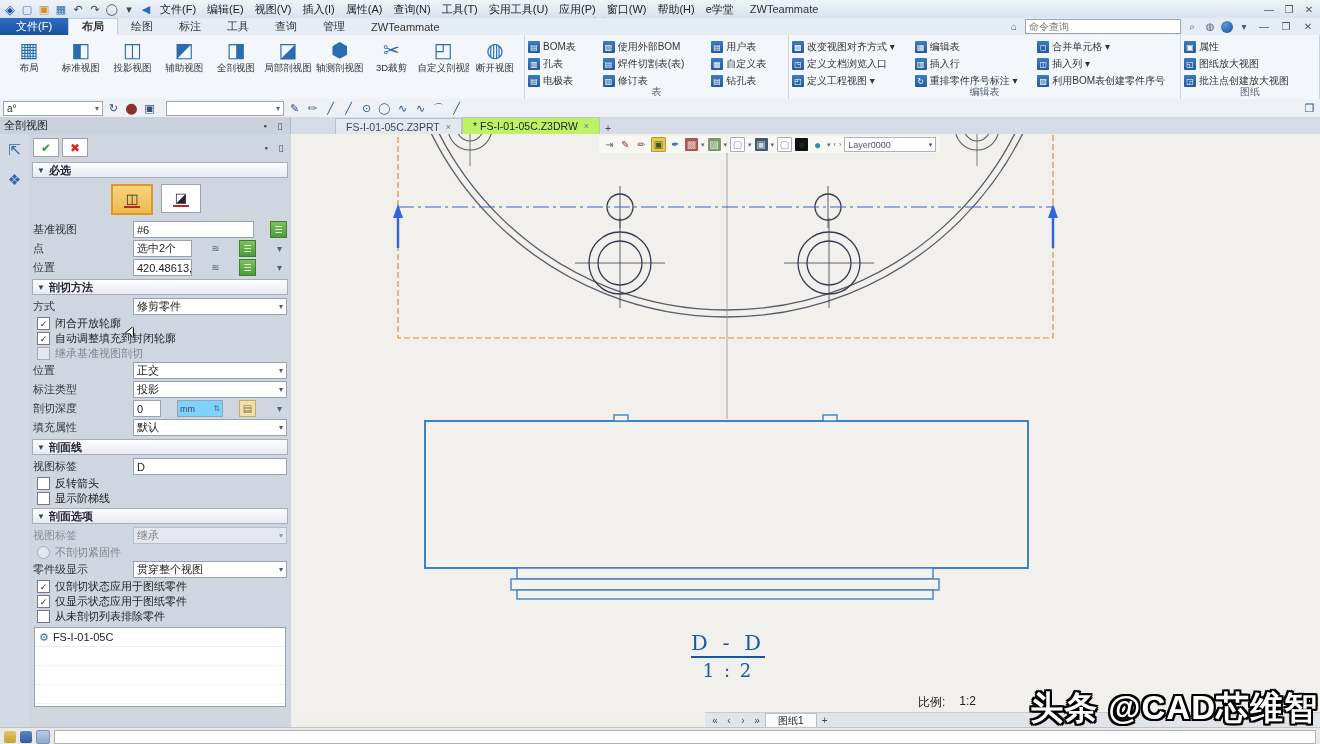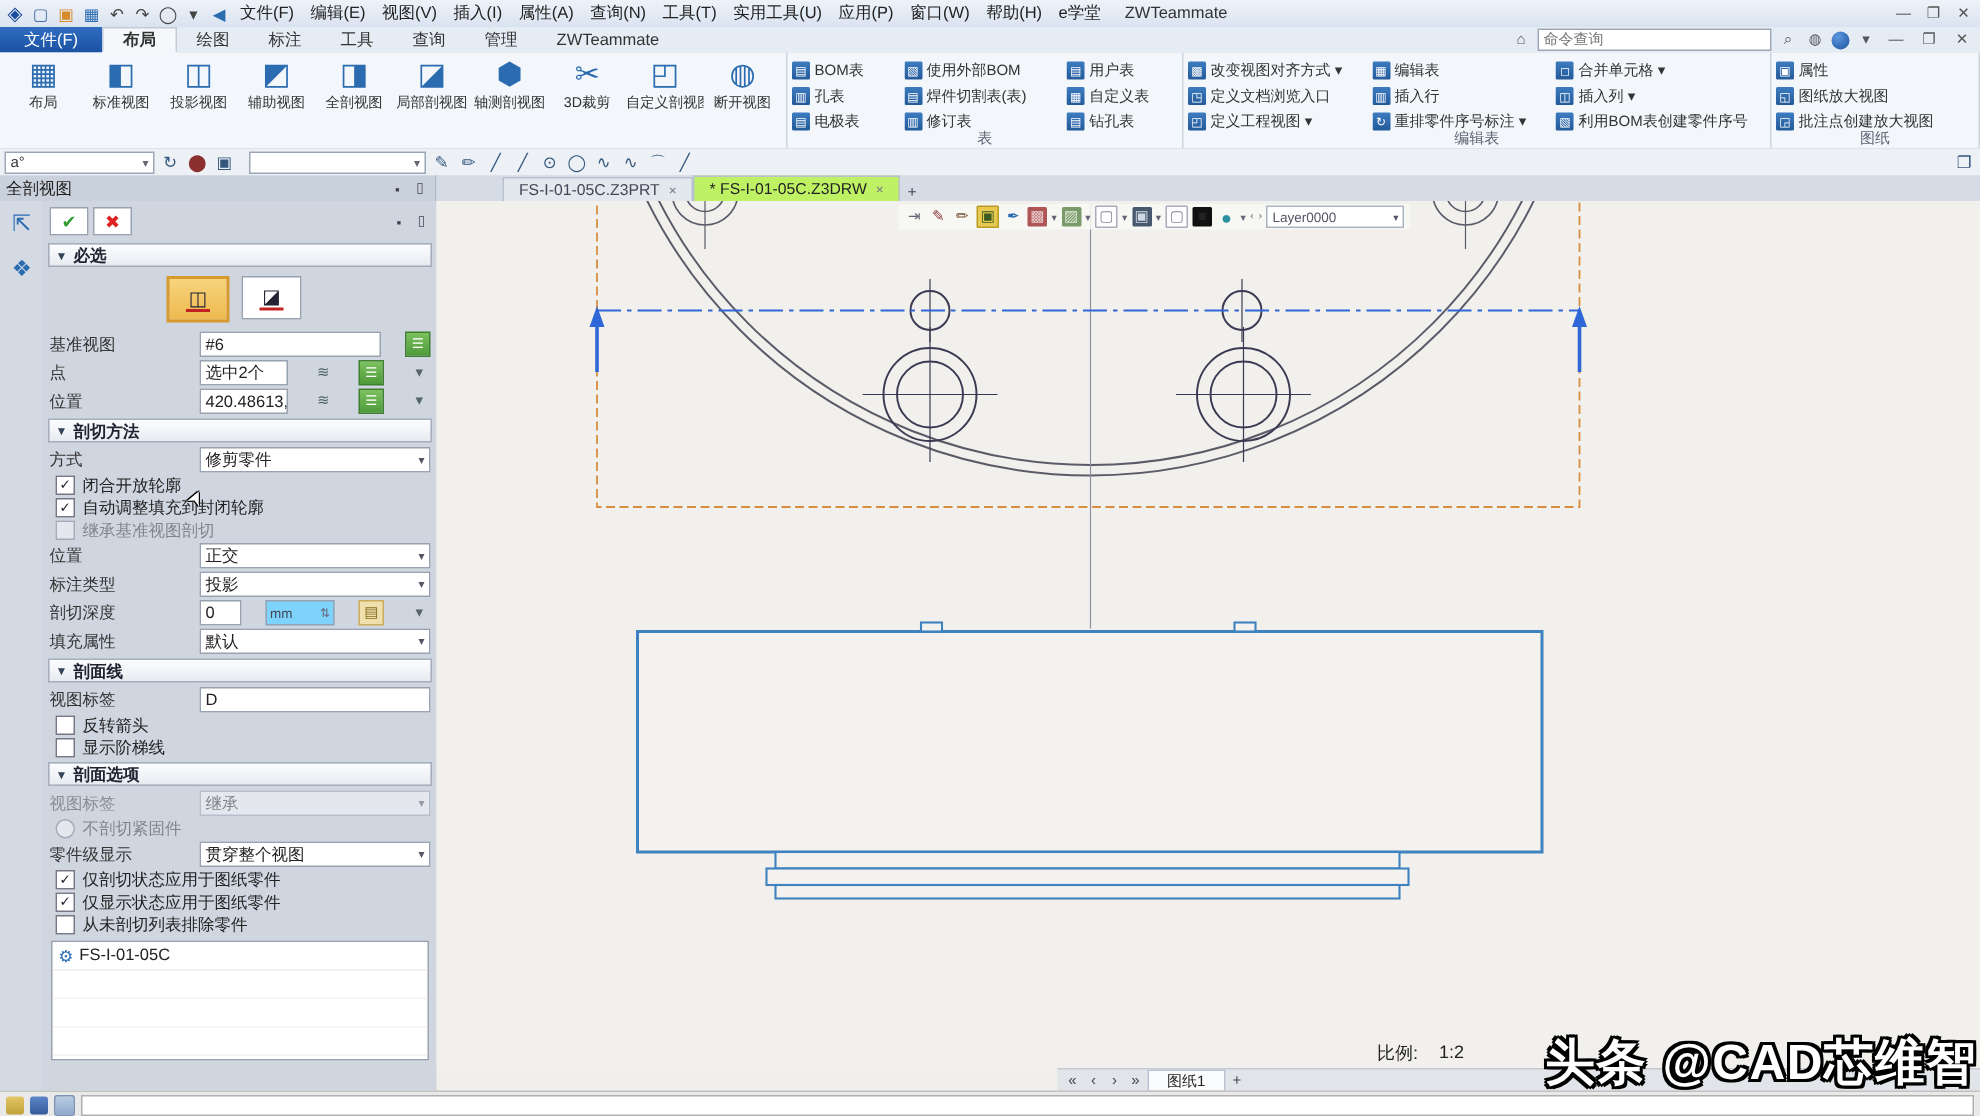--- a/index.html
+++ b/index.html
@@ -640,20 +640,24 @@
       <span class="fdrop">▾</span>
     <span class="fdrop">‹</span>
     <span class="fdrop">›</span>
     <span id="layer-combo">
         <span>Layer0000</span>
         <span class="carrow" style="margin-left:auto;font-size:7px">▾</span>
       </span>
   </div>
 
   
+  <div id="ddlabel">
+    <span class="dd">D - D</span><br>
+    <div class="ddscale">1 : 2</div>
+  </div>
 
   
   <div id="scale-note">
     <span>比例:</span>
     <span>1:2</span>
   </div>
 </div>
 
 <div id="sheetbar" class="abs">
   <span class="snav">«</span>

